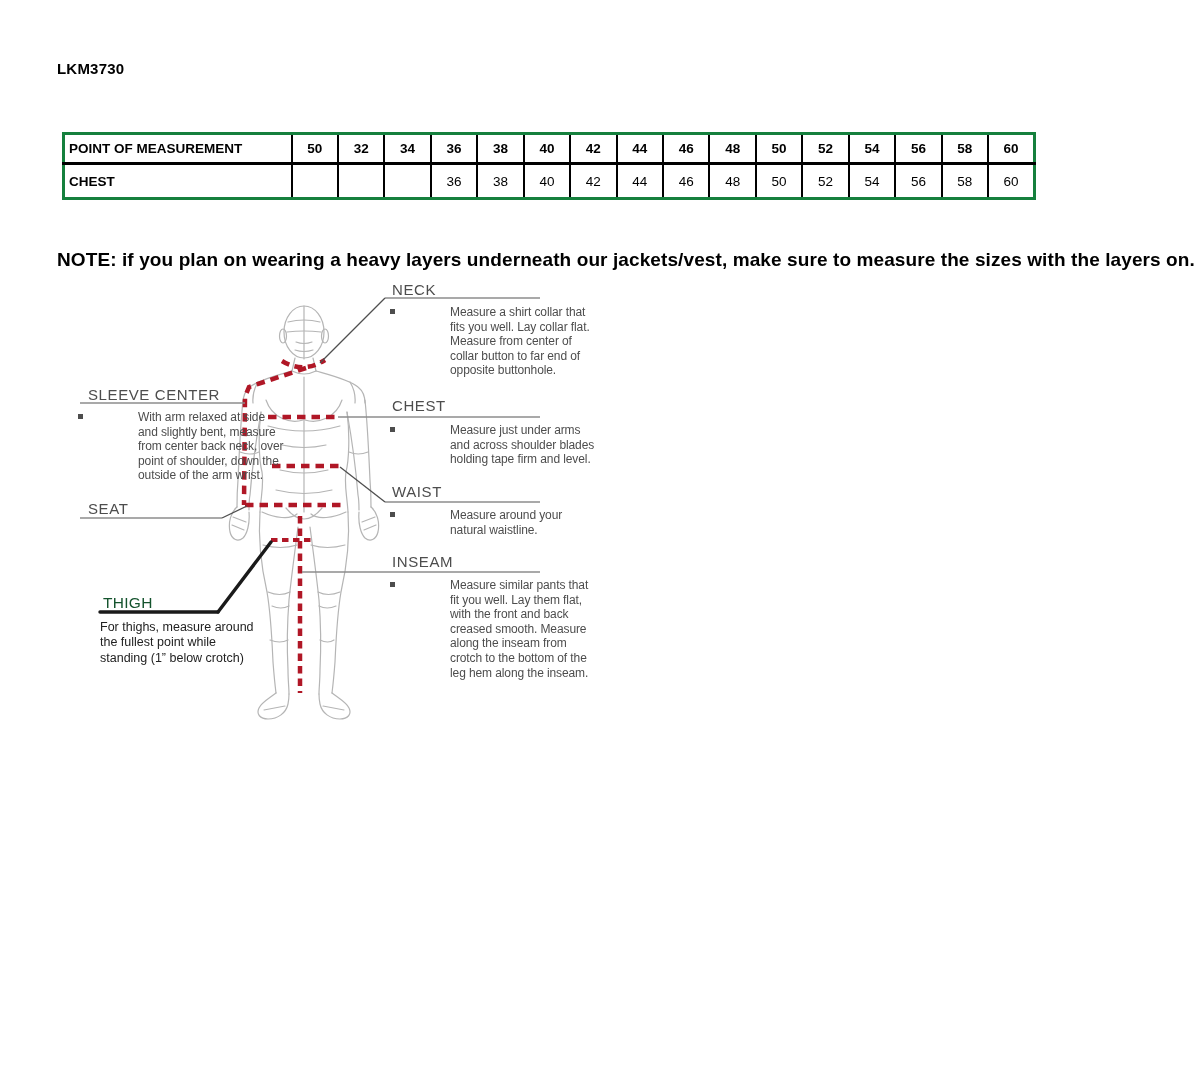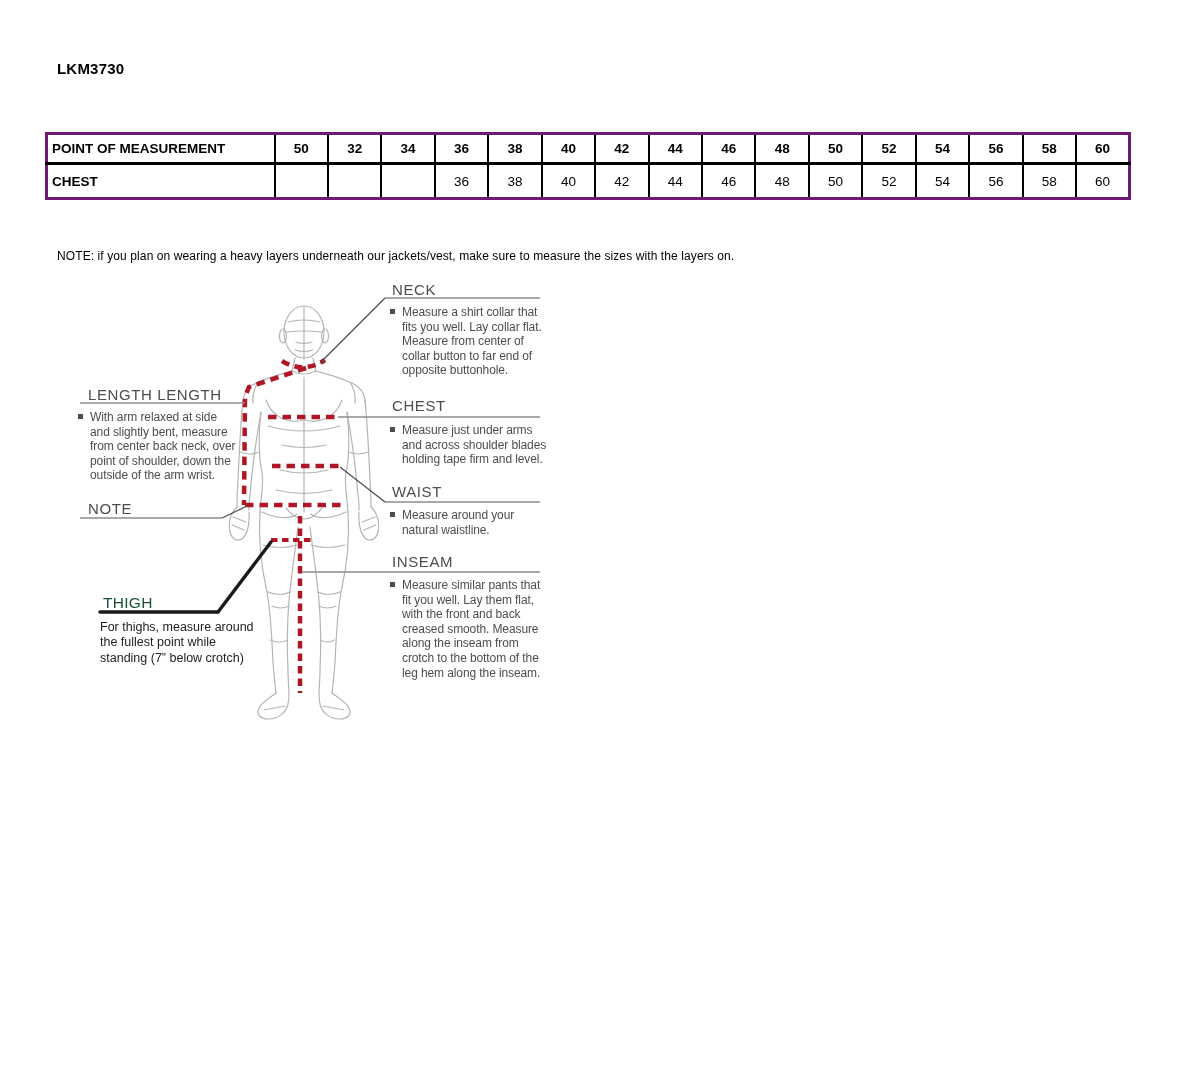--- a/index.html
+++ b/index.html
@@ -1,33 +1,33 @@
 <!DOCTYPE html>
 <html><head>
 <meta charset="utf-8">
 <style>
   html,body{margin:0;padding:0;background:#fff;}
   body{width:1200px;height:1092px;position:relative;font-family:"Liberation Sans",sans-serif;color:#000;overflow:hidden;}
   .page{position:absolute;inset:0;background:#fff;padding-left:12px;}
 
   .style-number{position:absolute;left:57px;top:60px;font-size:15px;font-weight:bold;letter-spacing:.2px;}
 
-  table.size-table{position:absolute;left:45px;top:132px;width:1086px;border-collapse:collapse;table-layout:fixed;border:3px solid #701a75;}
+  table.size-table{position:absolute;left:62px;top:132px;width:974px;border-collapse:collapse;table-layout:fixed;border:3px solid #15803d;}
   table.size-table th,table.size-table td{border:2px solid #000;font-size:13.5px;text-align:center;padding:0;white-space:nowrap;overflow:hidden;}
   table.size-table thead th{font-weight:bold;height:27px;border-bottom:3px solid #000;}
   table.size-table tbody td{font-weight:normal;height:32px;}
   table.size-table .pom-cell{text-align:left;padding-left:4px;font-weight:bold;}
 
-  .note-text{position:absolute;left:57px;top:249px;font-size:12px;font-weight:normal;letter-spacing:.1px;}
+  .note-text{position:absolute;left:57px;top:249px;font-size:19px;font-weight:bold;letter-spacing:.1px;}
 
   svg.diagram{position:absolute;left:0;top:0;width:1200px;height:1092px;pointer-events:none;}
 
   .sec-header{position:absolute;font-size:15px;color:#4d4d4d;letter-spacing:.6px;white-space:nowrap;}
   .sec-header.dark{color:#14532d;font-size:15.5px;letter-spacing:.3px;}
-  .sec-body{position:absolute;display:flex;align-items:flex-start;font-size:12px;line-height:14.6px;color:#4d4d4d;letter-spacing:-.1px;}
+  .sec-body{position:absolute;display:flex;align-items:flex-start;font-size:12px;line-height:14.6px;color:#4d4d4d;letter-spacing:-.1px;gap:48px;}
   .sec-body .txt{white-space:pre-line;}
   .bullet{width:5px;height:5px;background:#4d4d4d;margin:4px 7px 0 0;flex:none;}
   .sec-body.dark{color:#222;font-size:12.5px;line-height:15.4px;letter-spacing:0;}
 </style>
 </head>
 <body>
 
 <div class="page">
 
   <div class="style-number">LKM3730</div>
@@ -210,32 +210,32 @@
     <span class="bullet"></span>
     <span class="txt">Measure similar pants that
 fit you well. Lay them flat,
 with the front and back
 creased smooth. Measure
 along the inseam from
 crotch to the bottom of the
 leg hem along the inseam.</span>
   </div>
 
-  <div class="sec-header" style="left:88px;top:386px;">LENGTH LENGTH</div>
+  <div class="sec-header" style="left:88px;top:386px;">SLEEVE CENTER</div>
   <div class="sec-body" style="left:78px;top:410px;">
     <span class="bullet"></span>
     <span class="txt">With arm relaxed at side
 and slightly bent, measure
 from center back neck, over
 point of shoulder, down the
 outside of the arm wrist.</span>
   </div>
 
-  <div class="sec-header" style="left:88px;top:500px;">NOTE</div>
+  <div class="sec-header" style="left:88px;top:500px;">SEAT</div>
 
   <div class="sec-header dark" style="left:103px;top:594px;">THIGH</div>
   <div class="sec-body dark" style="left:100px;top:620px;">
     <span class="txt">For thighs, measure around
 the fullest point while
-standing (7” below crotch)</span>
+standing (1” below crotch)</span>
   </div>
 
 </div>
 
 </body></html>

